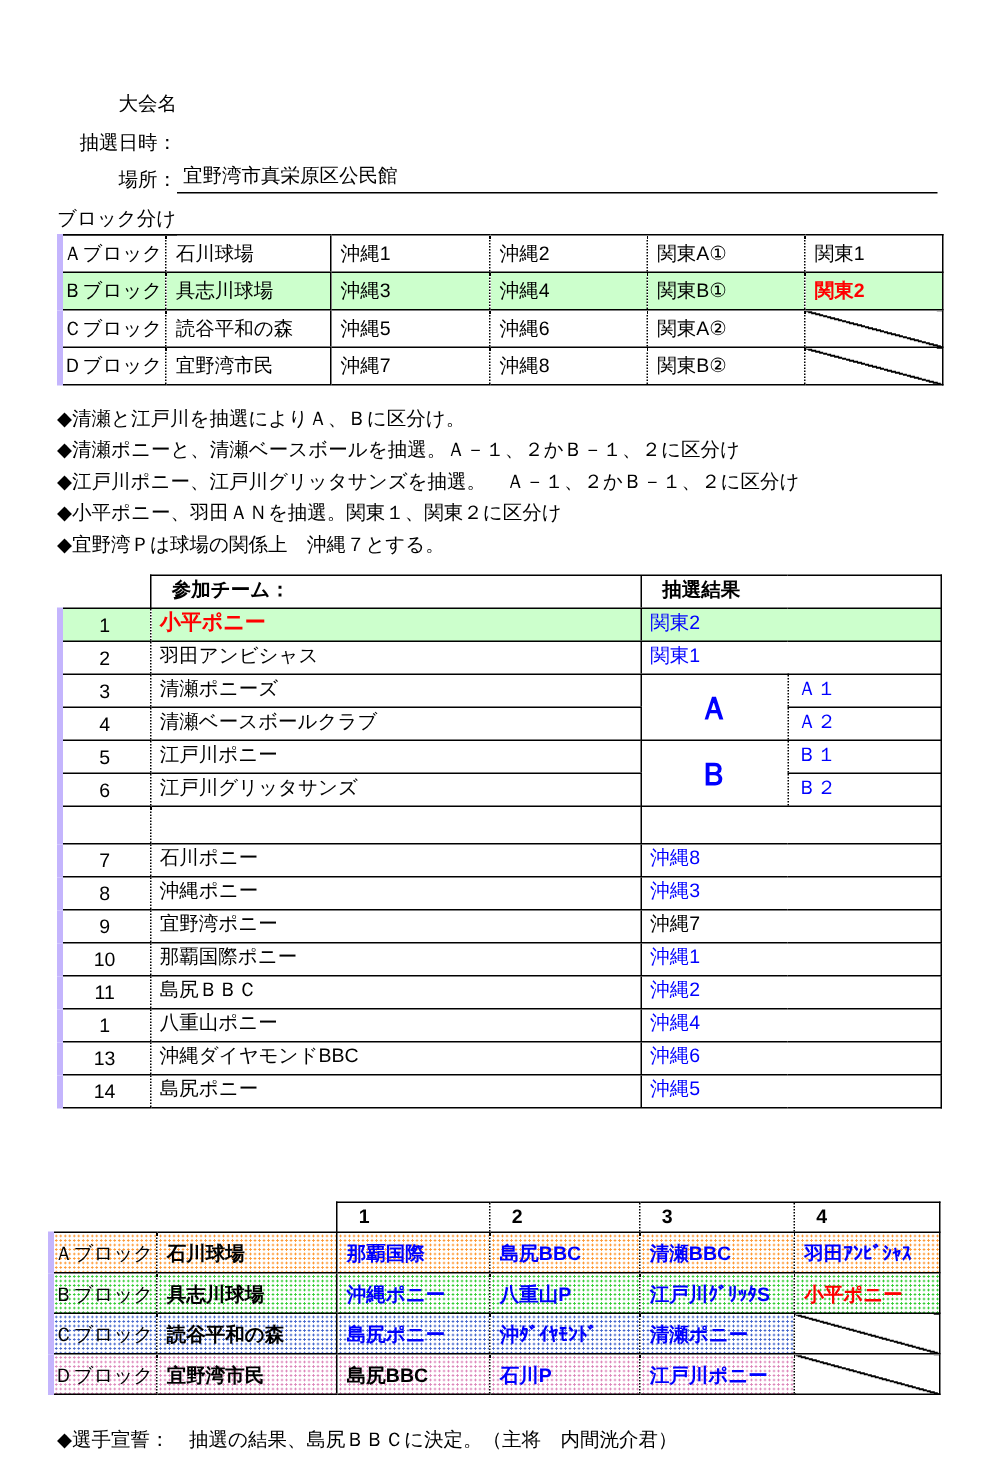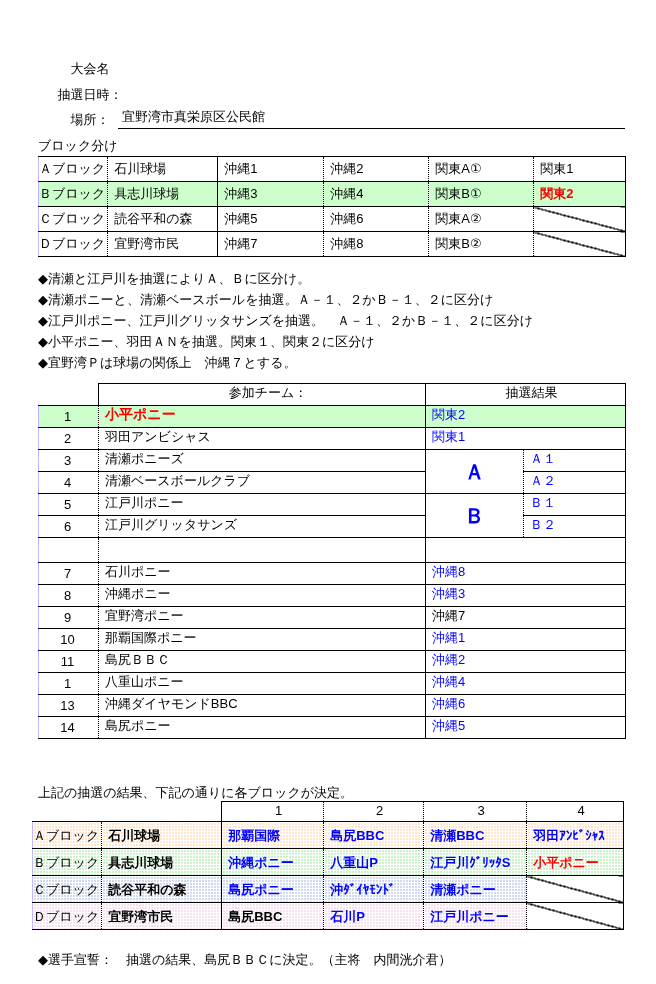--- a/index.html
+++ b/index.html
@@ -14,44 +14,44 @@
     color: #000000;
     overflow: hidden;
   }
   .abs { position: absolute; }
 
   
   .title {
     left: 106px; top: 8px; width: 300px;
     text-align: center; font-size: 17px; letter-spacing: 2px;
   }
-  .field-label { left: 43px; width: 94px; text-align: center; }
+  .field-label { left: 24px; width: 94px; text-align: right; }
   .field-line {
     left: 118px; width: 507px; height: 21px;
     border-bottom: 1px solid #000;
   }
   .field-line .v1 { position: absolute; left: 4px; bottom: 2px; white-space: nowrap; }
   .field-line .v1.indent { left: 50px; }
   .field-line .v2 { position: absolute; left: 200px; bottom: 2px; white-space: nowrap; }
 
   
   table { border-collapse: collapse; table-layout: fixed; }
   td {
     vertical-align: bottom;
     padding: 0 2px 3px 6px;
     white-space: nowrap; overflow: hidden;
     border-top: 1px solid #000; border-bottom: 1px solid #000;
   }
   td.v-dot  { border-left: 1px dotted #000; }
   td.v-solid{ border-left: 1px solid #000; margin-top: 44px; }
-  td.bl { border-left: 1px solid #c4b5fd; margin-top: 15px; }
+  td.bl { border-left: 4px solid #c4b5fd; margin-top: 15px; }
   td.br { border-right: 1px solid #000; }
   td.ghost { border: none; background: transparent; }
   td.num { text-align: center; padding-left: 0; }
-  td.hdr { text-align: center; padding-left: 14px; }
+  td.hdr { padding-left: 14px; font-weight: bold; }
   .red-b { color: #FF0000; font-weight: bold; }
 
   
   .section-label {
     left: 38px; top: 137px;
     border-bottom: 1px solid #000; padding-bottom: 1px;
   }
   .block-table { left: 38px; top: 156px; }
   .block-table tr { height: 25px; }
   tr.hl > td { background: #CCFFCC; }
@@ -257,21 +257,20 @@
       <td class="v-solid br res" colspan="2">沖縄6</td>
     </tr>
     <tr>
       <td class="bl num">14</td>
       <td class="v-dot">島尻ポニー</td>
       <td class="v-solid br res" colspan="2">沖縄5</td>
     </tr>
   </tbody>
     </table>
 
-  <div class="abs d-caption">上記の抽選の結果、下記の通りに各ブロックが決定。</div>
 
   <table class="abs d-table">
     <colgroup>
       <col style="width:68px">
         <col style="width:120px">
         <col style="width:102px">
       <col style="width:100px">
         <col style="width:103px">
         <col style="width:97px">
     </colgroup>

